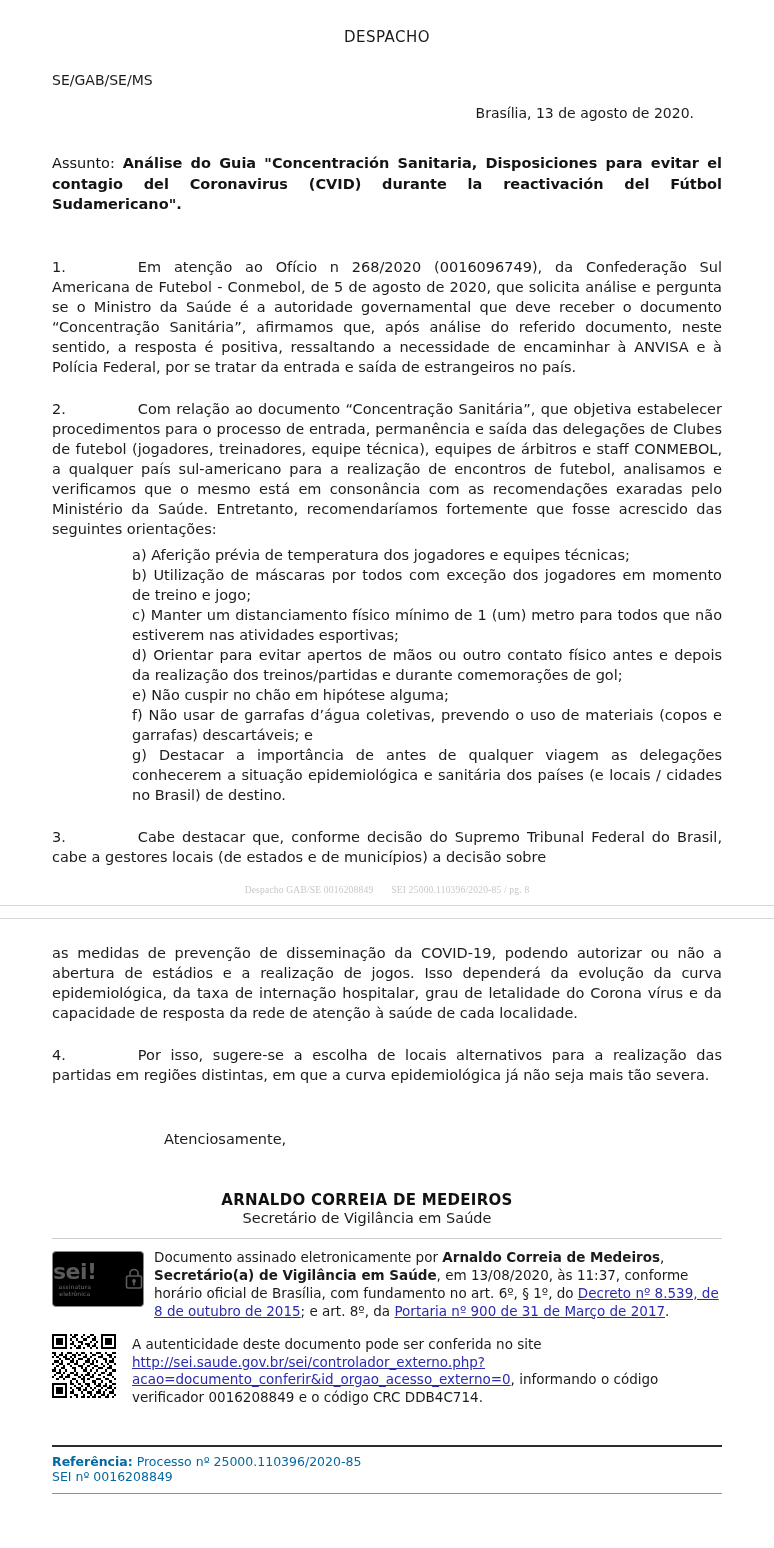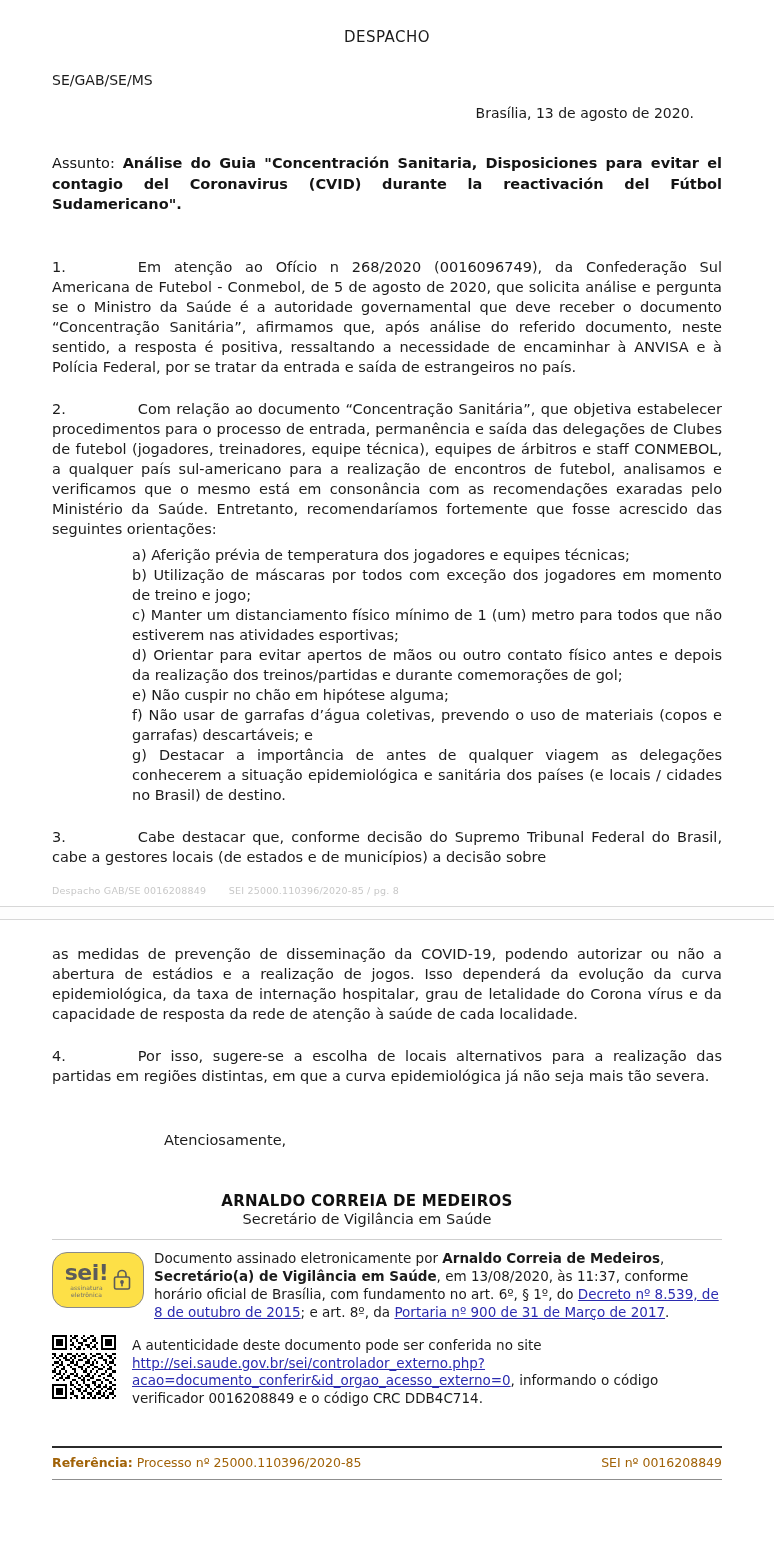--- a/index.html
+++ b/index.html
@@ -75,24 +75,26 @@
     line-height:1.38;
     text-align:justify;
     text-justify:inter-word;
     color:#1b1b1b;
   }
   .subitem{margin:0;padding:0;}
 
   
   .pg-footer{
     margin-top:18px;
+    text-align:center;
     font-size:9.5px;
     color:#c8c8c8;
     letter-spacing:.2px;
     white-space:pre;
+    font-family:Liberation Serif, serif;
   }
   .page-break{
     margin-top:10px;
     border-top:1px solid #d7d7d7;
     border-bottom:1px solid #d7d7d7;
     height:12px;
     background:#fdfdfd;
   }
   .ghost-line{
     height:16px;
@@ -139,27 +141,27 @@
     display:flex;
     align-items:flex-start;
     margin-top:9px;
     gap:10px;
   }
   .sei-badge{
     width:92px;
     min-width:92px;
     height:56px;
     border:1px solid #8a8a8a;
-    border-radius:15px;
+    border-radius:4px;
     box-sizing:border-box;
     display:flex;
     align-items:center;
-    justify-content:center;
+    justify-content:space-between;
     gap:5px;
-    background:#fde047;
+    background:#000000;
     margin-top:3px;
   }
   .sei-word{
     display:flex;
     flex-direction:column;
     align-items:center;
     line-height:1;
   }
   .sei-word .big{
     font-family:"DejaVu Sans","Liberation Sans",sans-serif;
@@ -213,21 +215,22 @@
     border:0;
     border-top:2px solid #2b2b2b;
     margin:38px 0 0 0;
   }
   .ref-row{
     display:flex;
     justify-content:space-between;
     align-items:baseline;
     font-size:12.5px;
     margin-top:7px;
-    color:#a16207;
+    color:#0369a1;
+    flex-direction:column;
   }
   .ref-row .k{font-weight:700;}
   .ref-bottom-rule{
     border:0;
     border-top:1px solid #8f8f8f;
     margin:9px 0 0 0;
   }
 </style>
 </head>
 <body>

